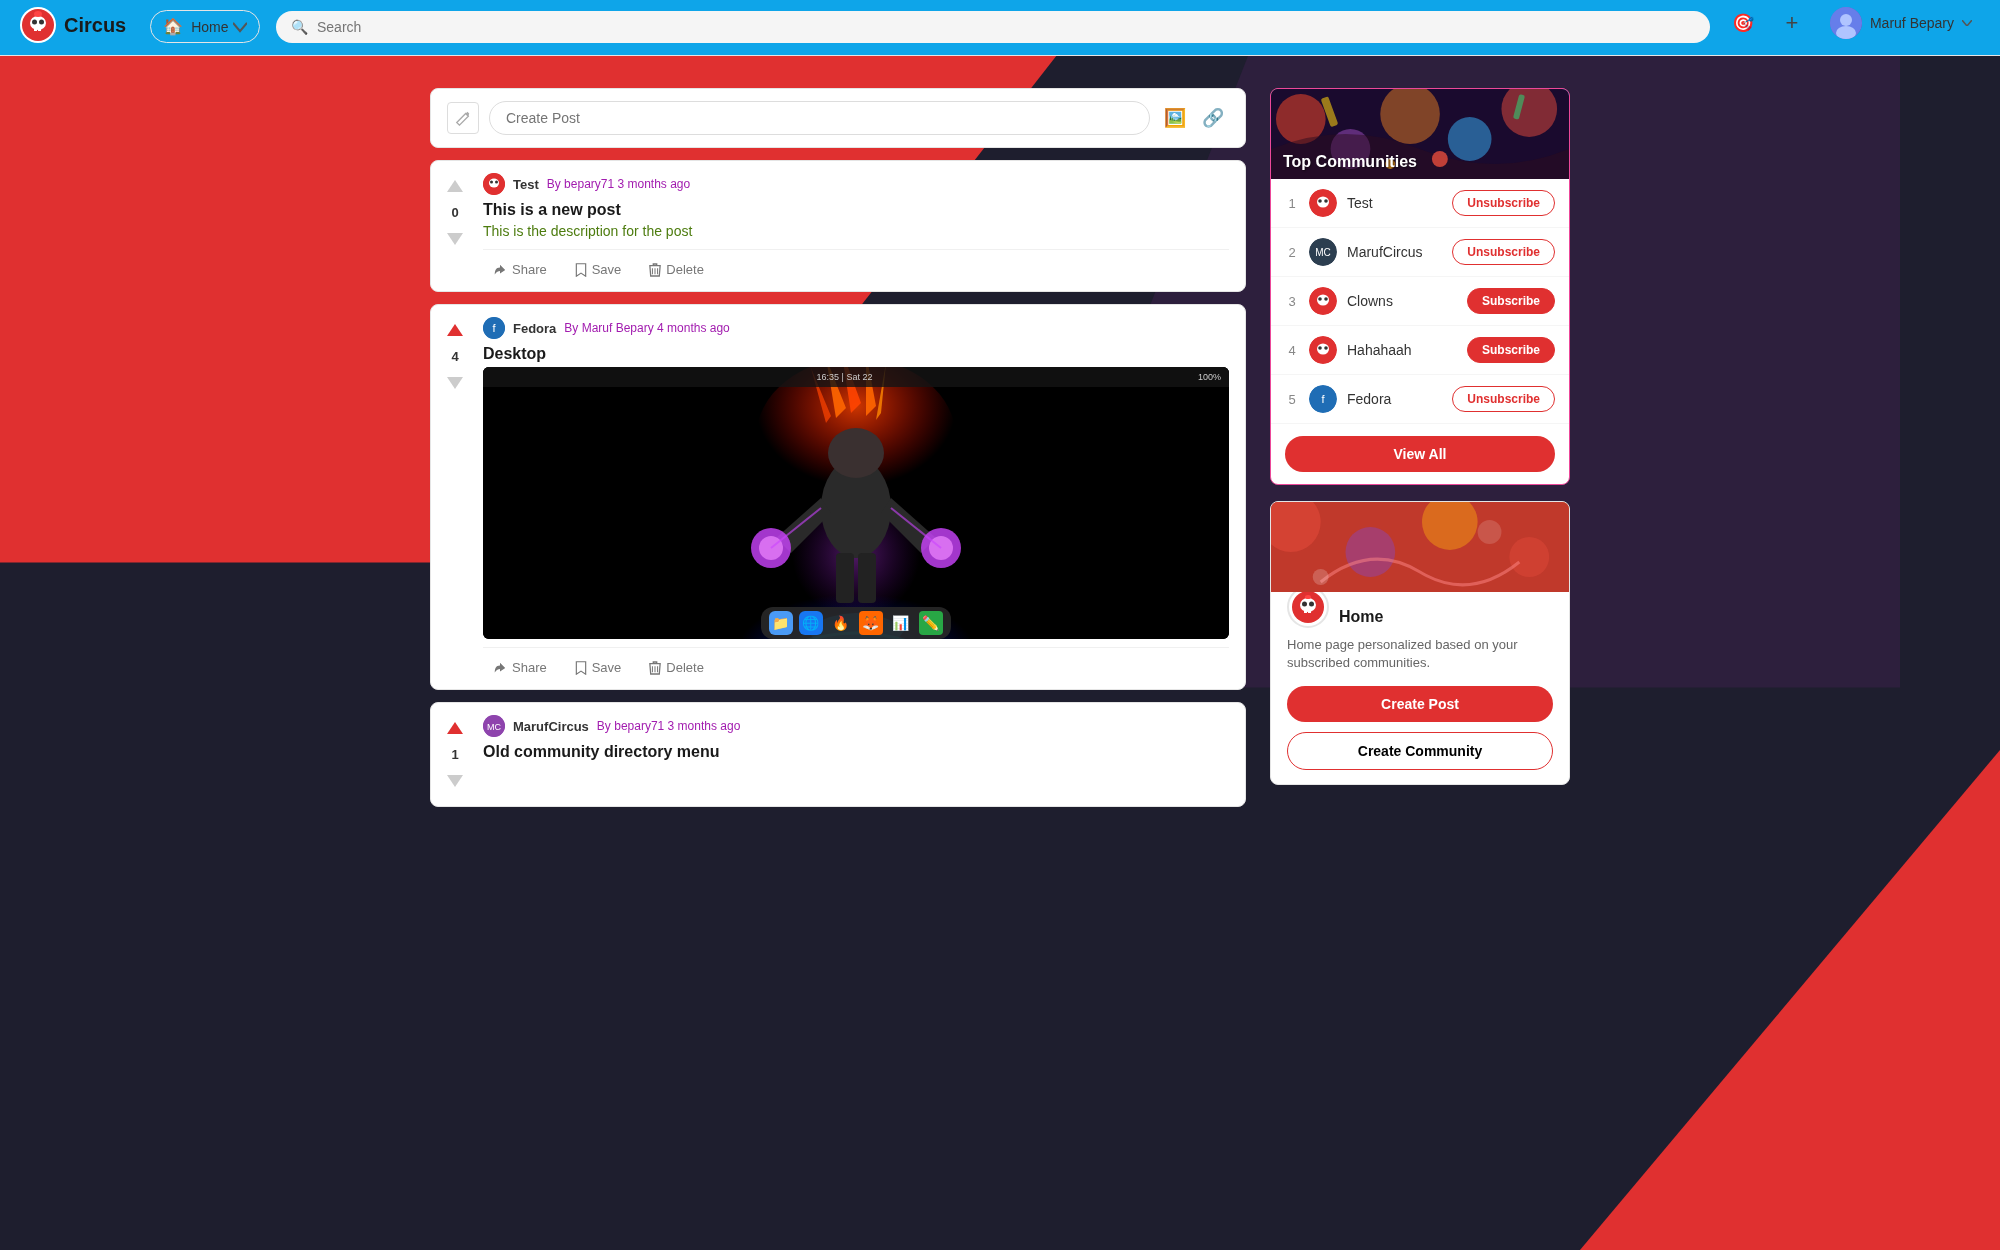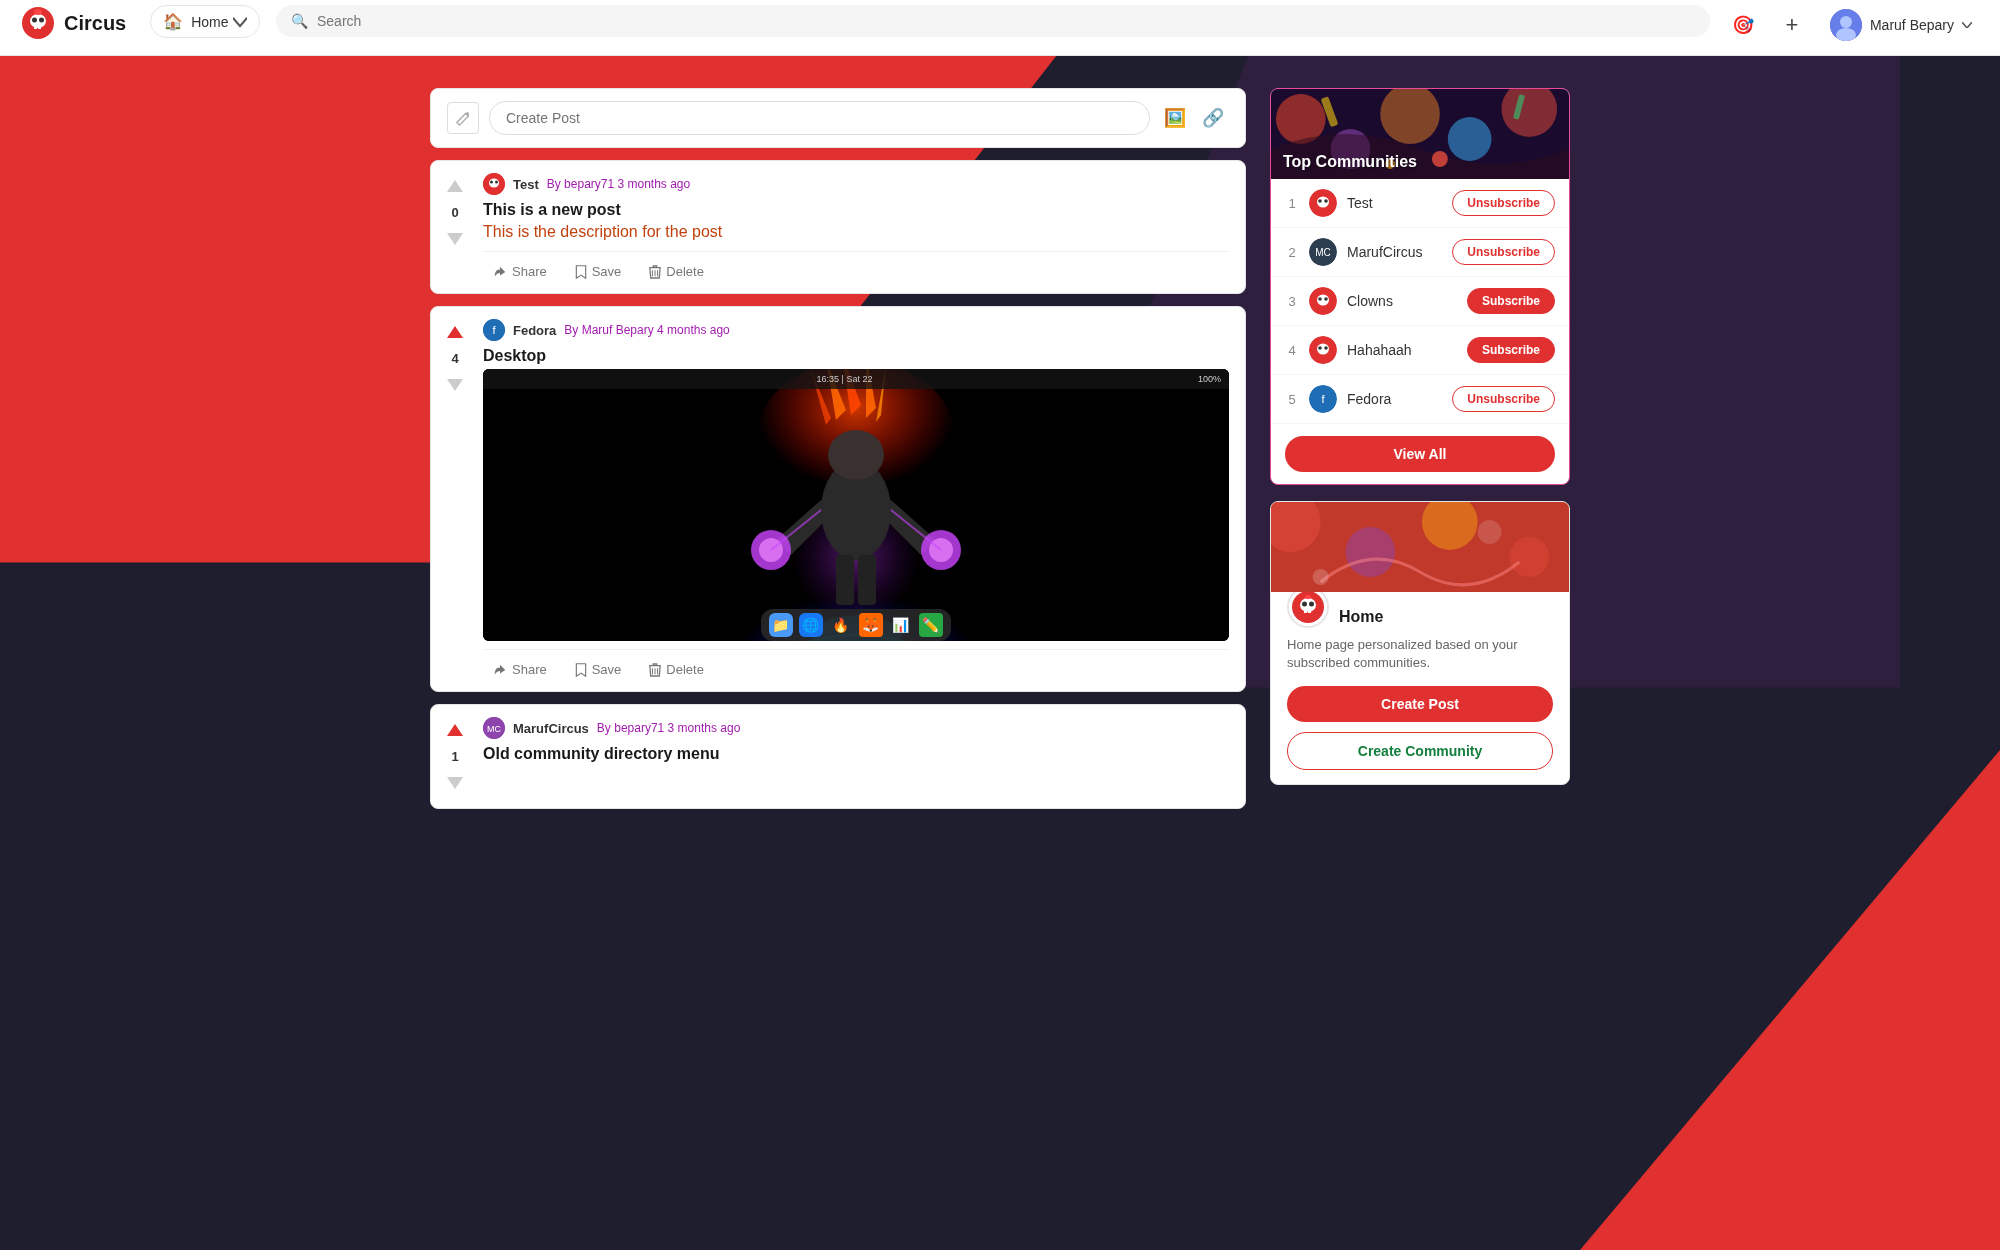--- a/index.html
+++ b/index.html
@@ -50,26 +50,26 @@
       max-width: 1180px;
       margin: 8px auto;
       padding: 60px 0 0 0;
     }
 
     
     .header {
       position: fixed;
       top: 0; left: 0; right: 0;
       z-index: 100;
-      background: #ffffff;
+      background: #0ea5e9;
       border-bottom: 1px solid #e5e5e5;
       height: 56px;
       display: flex;
-      align-items: flex-start;
-      padding: 5px 20px;
+      align-items: flex-end;
+      padding: 12px 20px;
       gap: 16px;
     }
     .header-logo {
       display: flex;
       align-items: center;
       gap: 8px;
       text-decoration: none;
     }
     .logo-icon {
       width: 36px;
@@ -278,22 +278,22 @@
       font-size: 12px;
       color: #a21caf;
     }
     .post-title {
       font-size: 16px;
       font-weight: 700;
       color: #1a1a1a;
       margin-bottom: 4px;
     }
     .post-desc {
-      font-size: 16px;
-      color: #c2410c;
+      font-size: 14px;
+      color: #4d7c0f;
       margin-bottom: 10px;
     }
     .post-footer {
       display: flex;
       gap: 16px;
       padding: 8px 16px 10px 4px;
       border-top: 1px solid #f0f0f0;
       margin-top: 8px;
     }
     .post-action {
@@ -484,21 +484,21 @@
       font-weight: 600;
       cursor: pointer;
       text-align: center;
       margin-bottom: 10px;
     }
     .create-community-btn {
       display: block;
       width: 100%;
       padding: 10px;
       background: transparent;
-      color: #15803d;
+      color: #000000;
       border: 1.5px solid #e03030;
       border-radius: 20px;
       font-size: 14px;
       font-weight: 600;
       cursor: pointer;
       text-align: center;
     }
 
     
     .ci-red { background: #e03030; }

